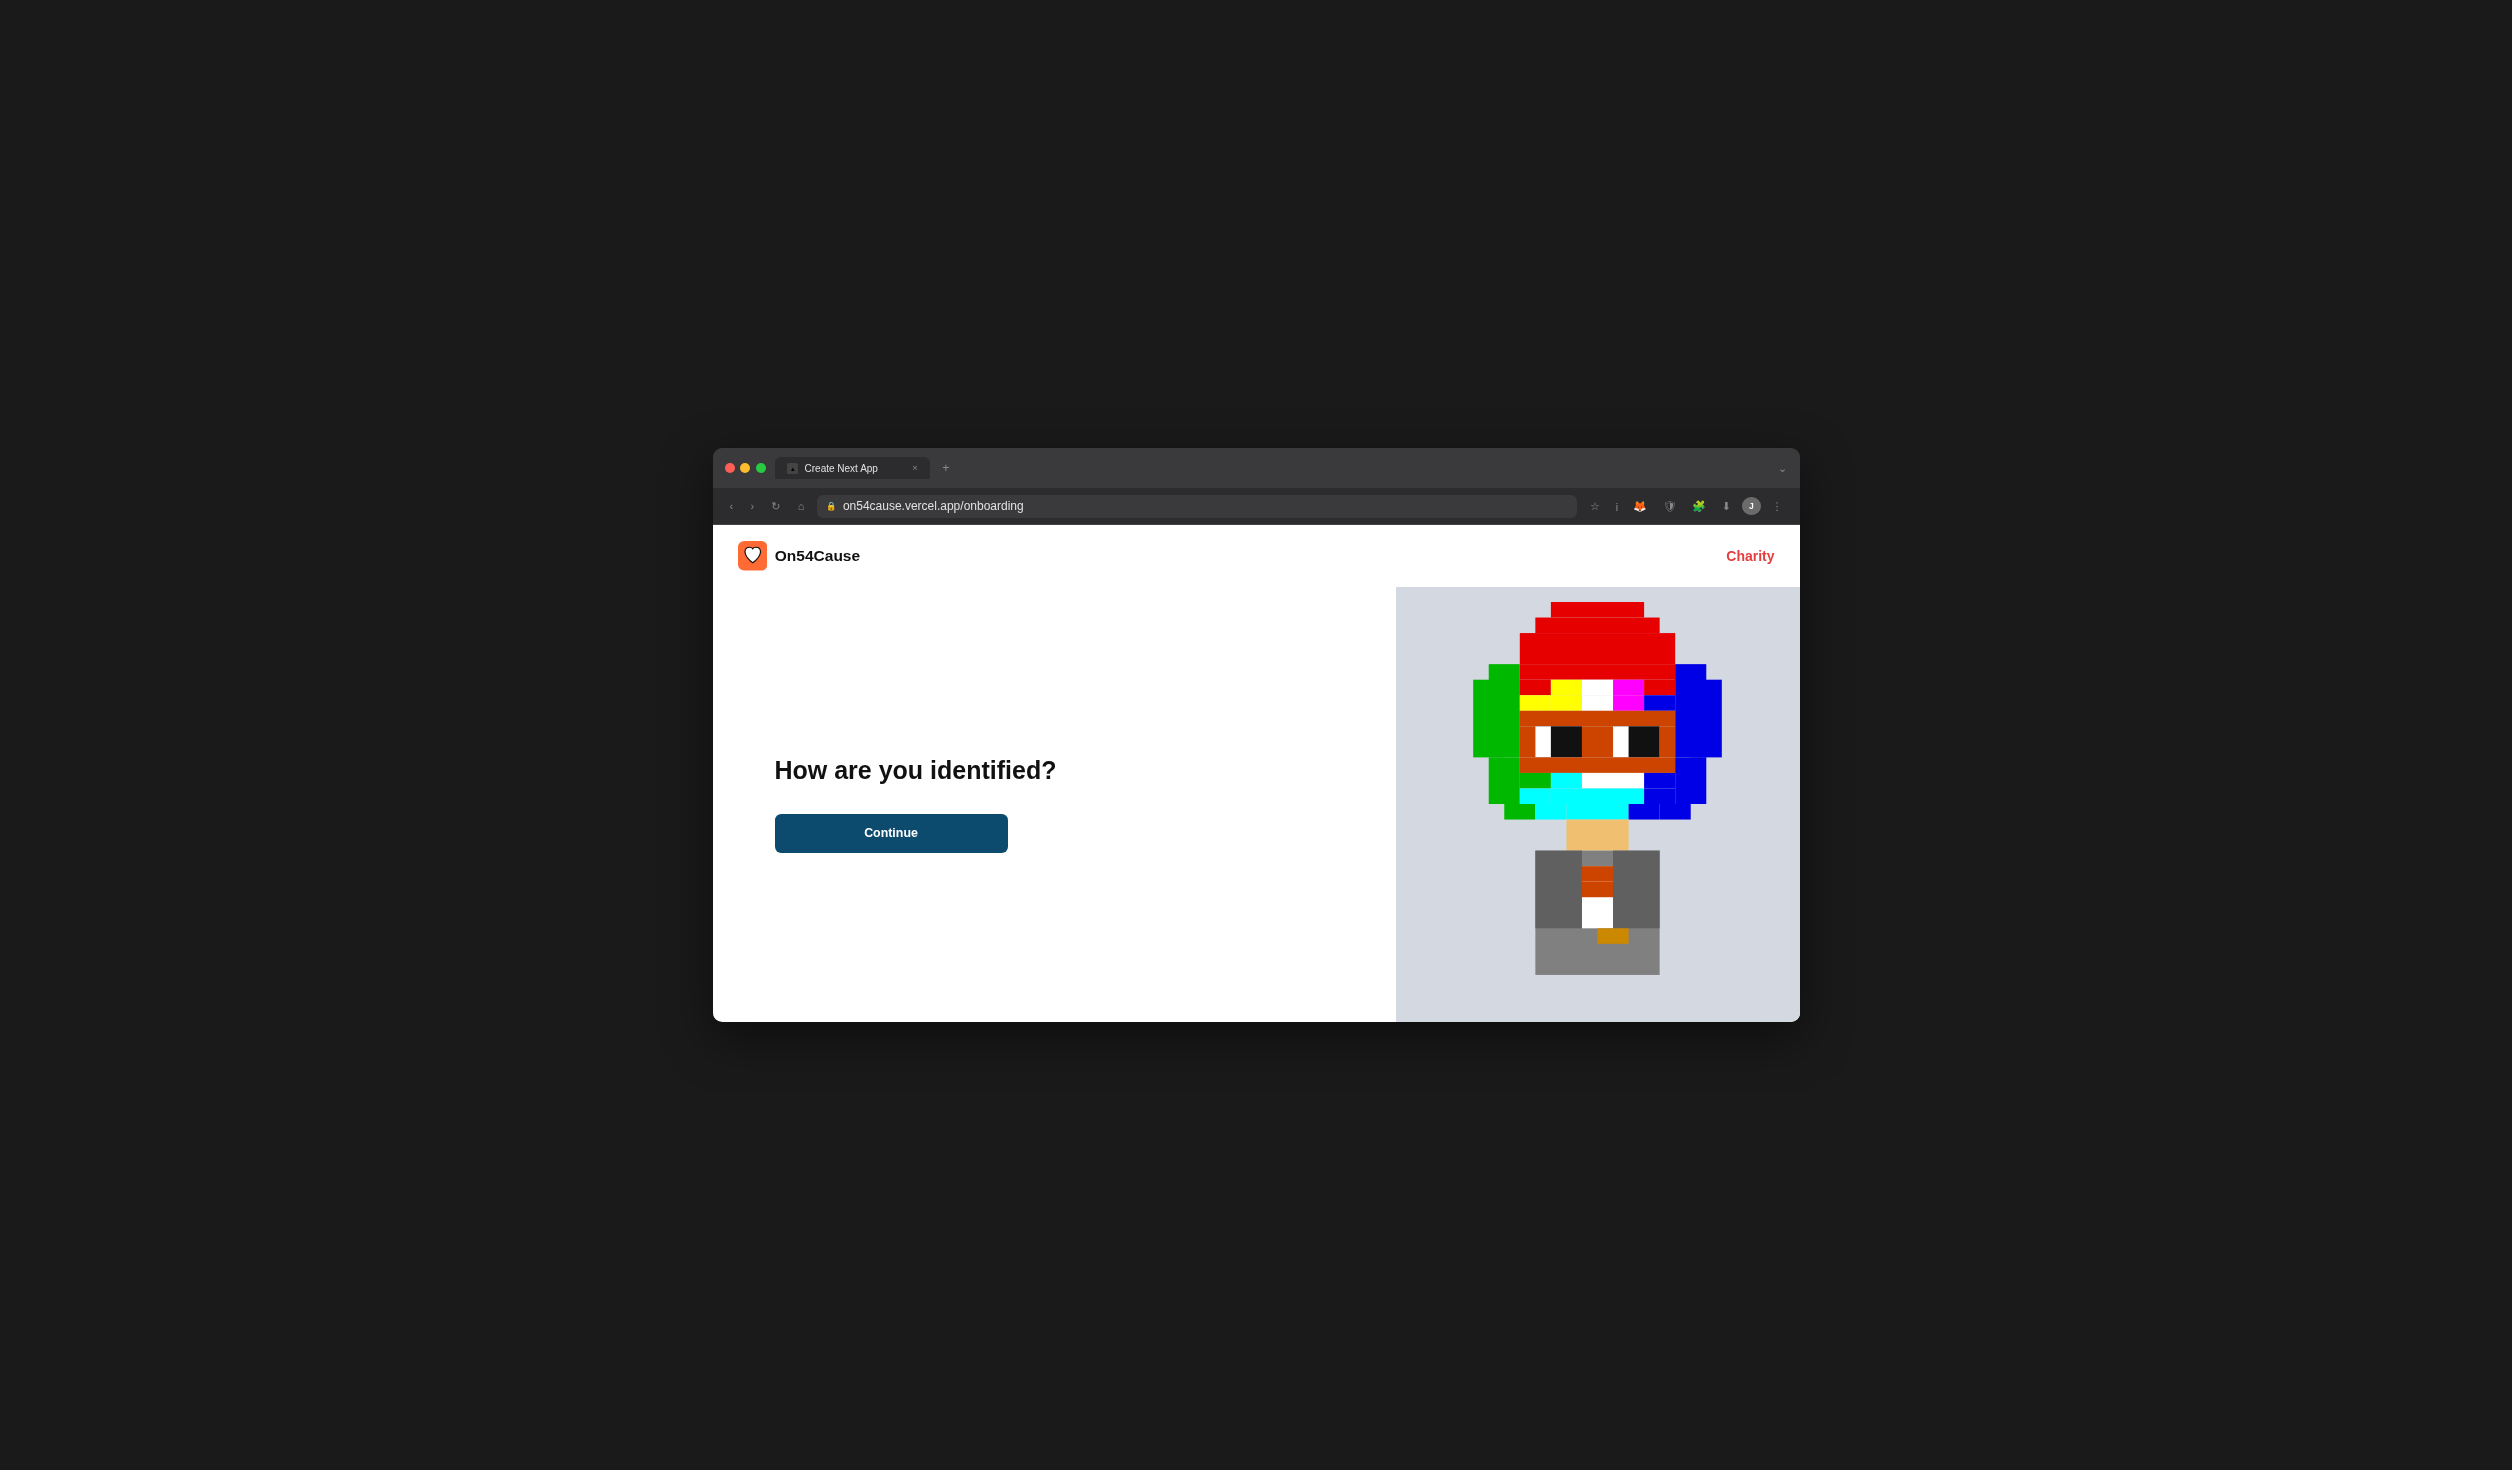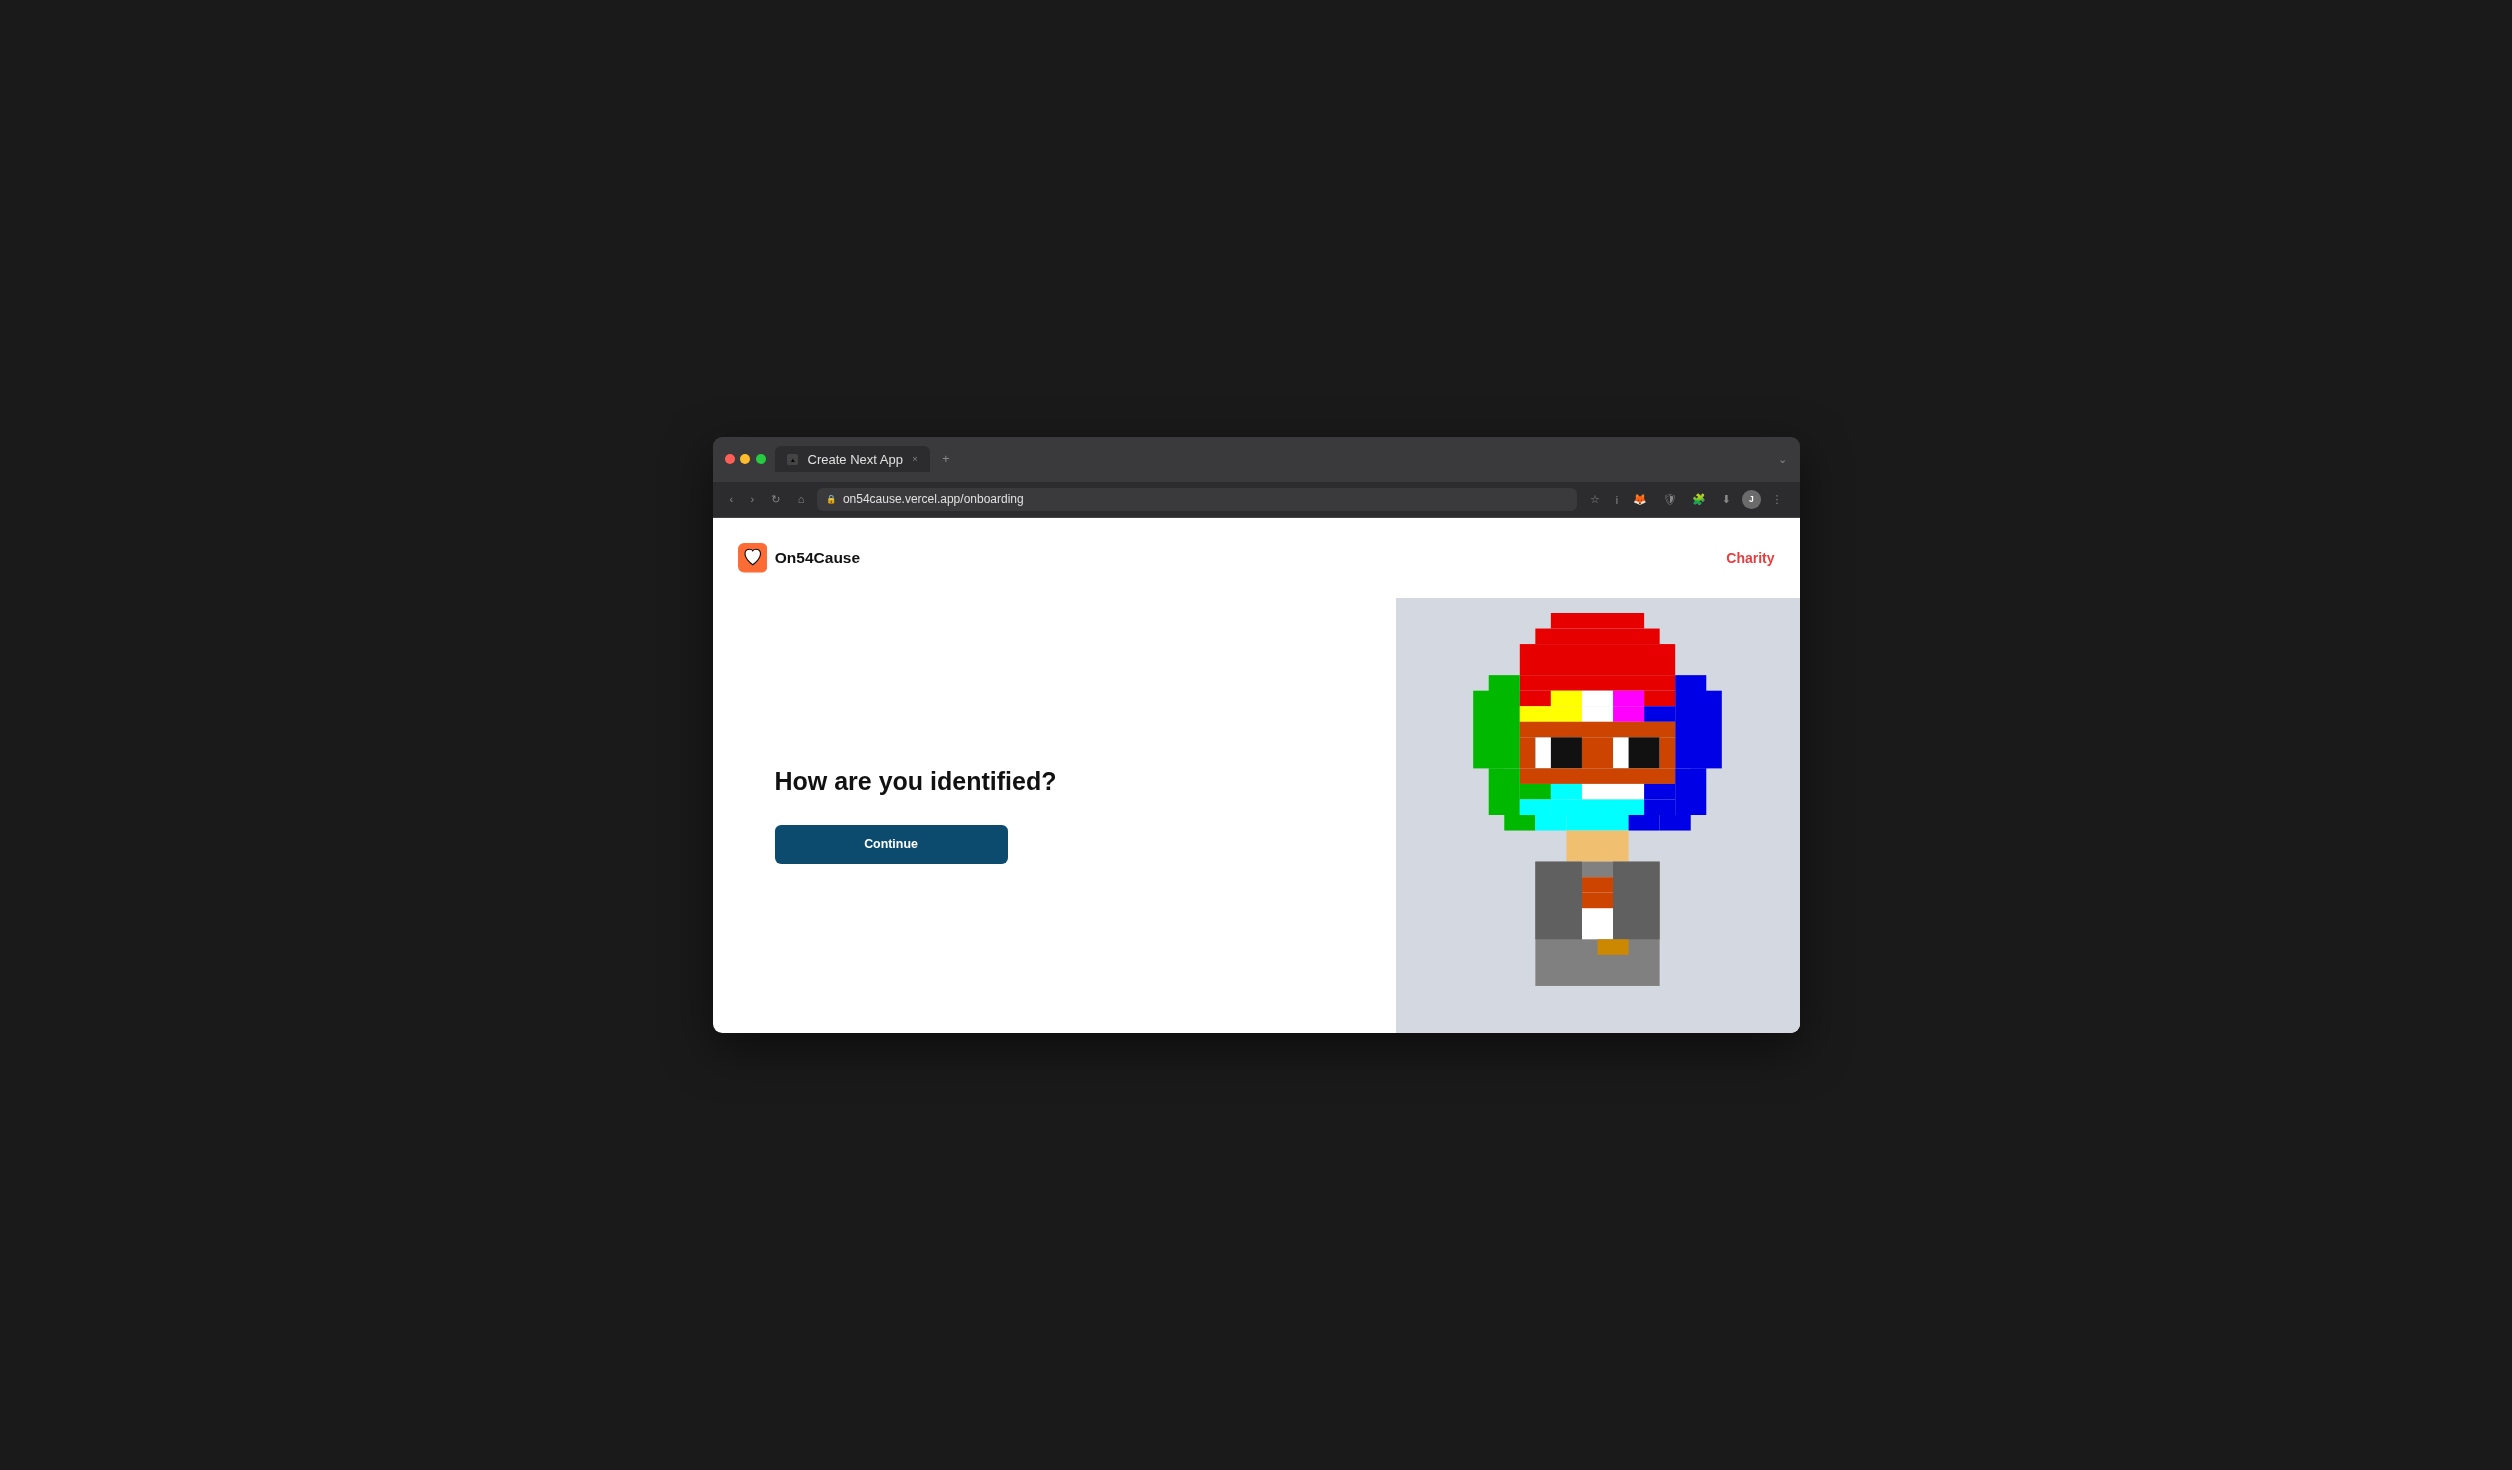--- a/index.html
+++ b/index.html
@@ -65,24 +65,23 @@
       height: 11px;
       background: #444;
       border-radius: 1.6px;
       display: flex;
       align-items: center;
       justify-content: center;
       font-size: 6.2px;
     }
 
     .tab-title {
-      font-size: 13px;
+      font-size: 10px;
       color: #e0e0e0;
       flex: 1;
-      text-align: center;
     }
 
     .tab-close {
       color: #888;
       font-size: 9.3px;
       cursor: pointer;
     }
 
     .tab-new {
       color: #888;
@@ -161,21 +160,21 @@
       display: flex;
       flex-direction: column;
       min-height: 497px;
     }
 
     
     .site-nav {
       display: flex;
       align-items: center;
       justify-content: space-between;
-      padding: 25px 25px;
+      padding: 16px 25px;
       background: white;
     }
 
     .logo-area {
       display: flex;
       align-items: center;
       gap: 7.8px;
     }
 
     .logo-icon {

